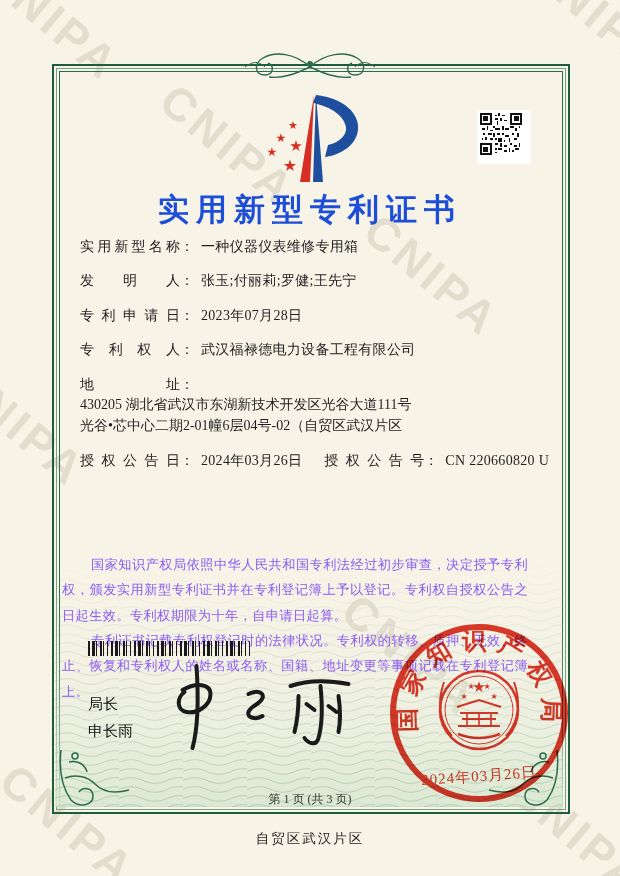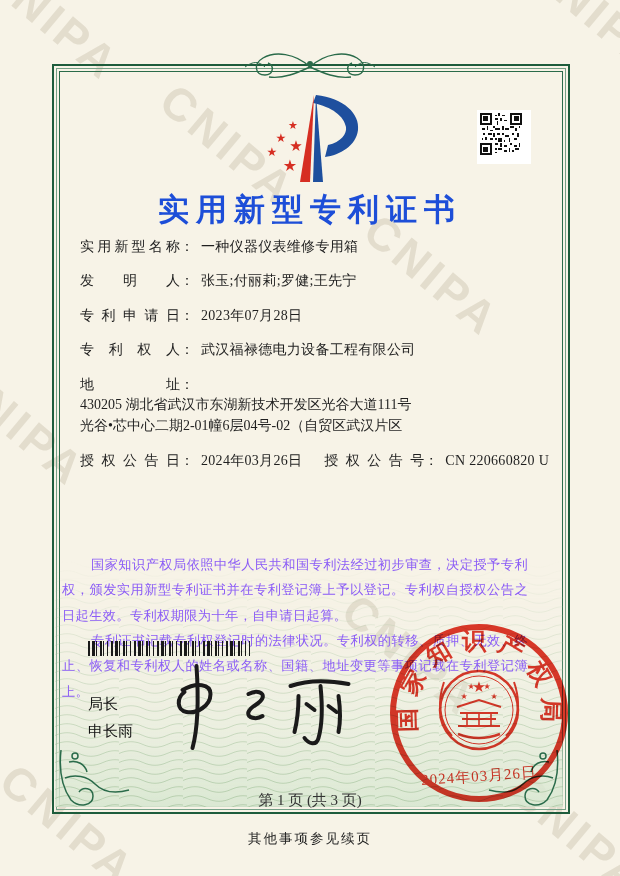--- a/index.html
+++ b/index.html
@@ -54,21 +54,21 @@
       #191919 0 2px,transparent 2px 4px,
       #191919 4px 7px,transparent 7px 8px,
       #191919 8px 9px,transparent 9px 12px,
       #191919 12px 14px,transparent 14px 15px,
       #191919 15px 16px,transparent 16px 19px,
       #191919 19px 20px,transparent 20px 23px);
   }
   .sig-block{position:absolute;left:88px;top:691px;z-index:2;font-size:15px;line-height:27px;color:#111;}
   .sig-script{position:absolute;left:145px;top:656px;width:235px;height:100px;z-index:3;}
   .seal{position:absolute;left:386px;top:620px;width:186px;height:186px;z-index:3;opacity:.93;mix-blend-mode:multiply;}
-  .page-info{position:absolute;left:0;right:0;top:791px;text-align:center;font-size:15px;color:#333;z-index:2;}
+  .page-info{position:absolute;left:0;right:0;top:791px;text-align:center;font-size:12px;color:#333;z-index:2;}
   .note{position:absolute;left:0;right:0;top:830px;text-align:center;font-size:13.5px;letter-spacing:2px;color:#1f1f1f;z-index:2;}
   
   .orn-top{position:absolute;left:225px;top:49px;width:170px;height:36px;z-index:2;}
   .orn-bl{position:absolute;left:55px;top:748px;width:80px;height:58px;z-index:2;}
   .orn-br{position:absolute;left:483px;top:748px;width:80px;height:58px;z-index:2;transform:scaleX(-1);}
 </style>
 </head>
 <body>
 
 <div class="page">
@@ -247,15 +247,15 @@
           <path d="M72,114 Q93,122 114,114" stroke-width="2.5"></path>
           <path d="M58,62 C51,82 53,102 66,116" stroke-width="2"></path>
           <path d="M128,62 C135,82 133,102 120,116" stroke-width="2"></path>
         </g>
       </g>
       <text x="93" y="161" font-size="15" fill="#df2b1c" text-anchor="middle" letter-spacing="1" transform="rotate(-4 93 155)">2024年03月26日</text>
     </svg>
   </div>
 
   <div class="page-info">第 1 页 (共 3 页)</div>
-  <div class="note">其他事项参见续页</div>
+  <div class="note">自贸区武汉片区</div>
 
 </div>
 
 </body></html>

